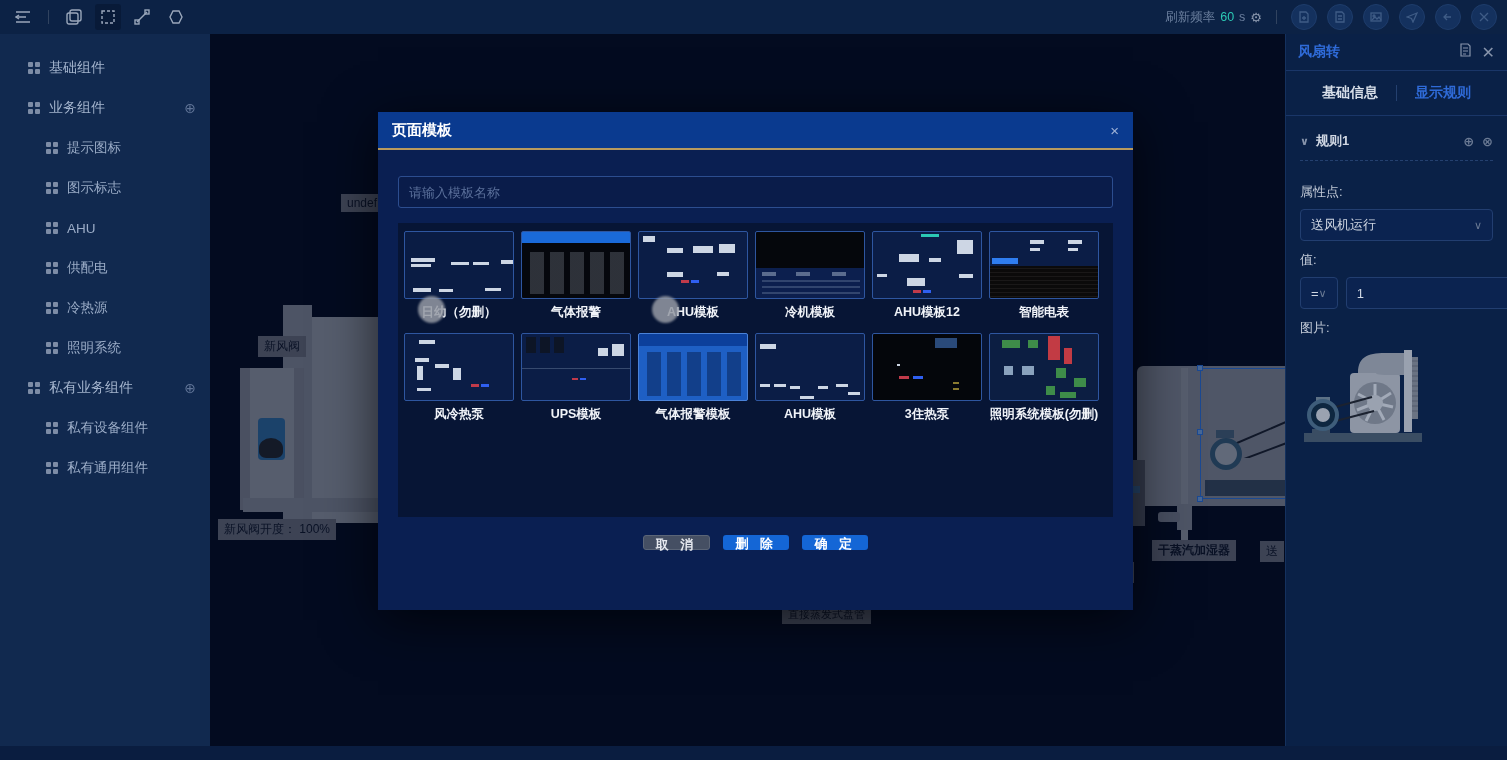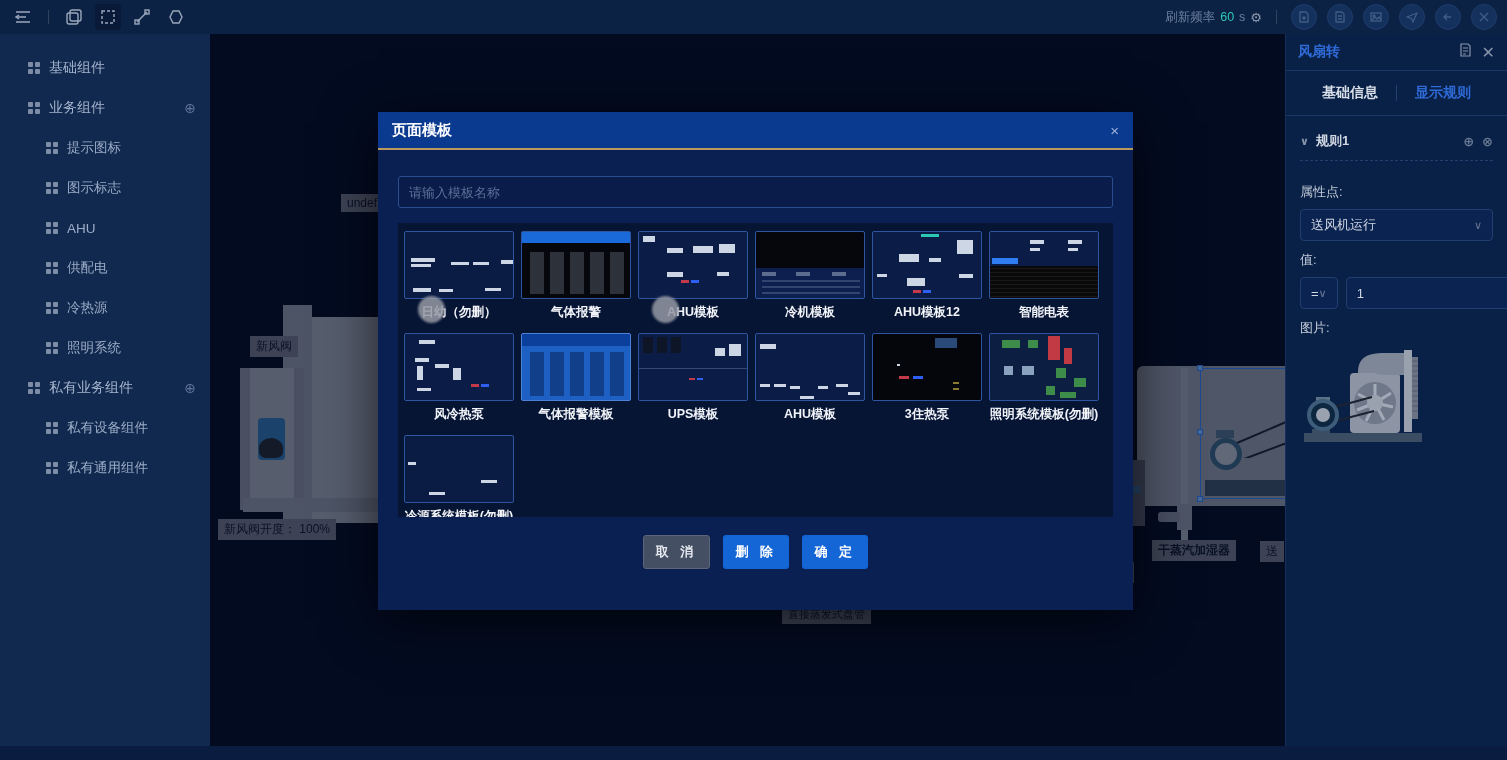--- a/index.html
+++ b/index.html
@@ -183,21 +183,21 @@
     linear-gradient(#8aa2bd,#8aa2bd) 32px 32px/12px 9px no-repeat,
     linear-gradient(#3e8c49,#3e8c49) 66px 34px/10px 10px no-repeat,
     linear-gradient(#3e8c49,#3e8c49) 84px 44px/12px 9px no-repeat,
     linear-gradient(#3e8c49,#3e8c49) 56px 52px/9px 9px no-repeat,
     linear-gradient(#3e8c49,#3e8c49) 70px 58px/16px 6px no-repeat, #0c1e42; }
   .th-t13 { background:
     linear-gradient(#cdd6e4,#cdd6e4) 3px 26px/8px 3px no-repeat,
     linear-gradient(#cdd6e4,#cdd6e4) 76px 44px/16px 3px no-repeat,
     linear-gradient(#cdd6e4,#cdd6e4) 24px 56px/16px 3px no-repeat, #0a1c44; }
   .modal-foot { display:flex; justify-content:center; gap:13px; margin-top:18px; }
-  .btn { min-width:66px; height:34px; border:none; border-radius:3px; color:#fff;
+  .btn { min-width:66px; height:15px; border:none; border-radius:3px; color:#fff;
     font-size:13px; font-weight:bold; cursor:pointer; letter-spacing:4px; padding:0 12px; }
   .btn-cancel { background:#454f63; border:1px solid #5b6577; color:#e6e9ef; }
   .btn-blue { background:#1466d6; }
   .rpanel { width:222px; background:#0a2147; border-left:1px solid #14315e; flex:none;
     display:flex; flex-direction:column; }
   .rp-head { height:36px; display:flex; align-items:center; justify-content:space-between;
     padding:0 12px; }
   .rp-title { color:#2f6bd8; font-size:14px; font-weight:bold; }
   .rp-hicons { display:flex; gap:10px; align-items:center; color:#8794ab; }
   .rp-hicons svg { stroke:#8794ab; fill:none; stroke-width:1.2; }
@@ -431,21 +431,21 @@
           <span class="side-label">私有通用组件</span>
         </div>
       </div>
   </aside>
 
   <div class="canvas">
     <div class="dim">
       <div class="c-label" style="left:131px;top:160px;width:62px;">undef</div>
       <div class="duct-v1"></div>
       <div class="duct-v2"></div>
-      <div class="c-label" style="left:40px;top:302px;">新风阀</div>
+      <div class="c-label" style="left:48px;top:302px;">新风阀</div>
       <div class="duct-frame"></div>
       <div class="damper"></div>
       <div class="damper-blob"></div>
       <div class="floor-bar"></div>
       <div class="c-label" style="left:8px;top:485px;">新风阀开度： 100%</div>
 
       <div class="ahu-box"></div>
       <div class="mini-panel">
           <i></i>
         </div>
@@ -577,42 +577,38 @@
           </div>
           <div class="tcard">
             <div class="th th-t6"></div>
             <div class="tlabel"><span>智能电表</span></div>
           </div>
           <div class="tcard">
             <div class="th th-t7"></div>
             <div class="tlabel"><span>风冷热泵</span></div>
           </div>
           <div class="tcard">
+            <div class="th th-t8"></div>
+            <div class="tlabel"><span>UPS模板</span></div>
+          </div>
+          <div class="tcard">
             <div class="th th-t9"></div>
             <div class="tlabel"><span>气体报警模板</span></div>
           </div>
           <div class="tcard">
-            <div class="th th-t8"></div>
-            <div class="tlabel"><span>UPS模板</span></div>
-          </div>
-          <div class="tcard">
             <div class="th th-t10"></div>
             <div class="tlabel"><span>AHU模板</span></div>
           </div>
           <div class="tcard">
             <div class="th th-t11"></div>
             <div class="tlabel"><span>3住热泵</span></div>
           </div>
           <div class="tcard">
             <div class="th th-t12"></div>
             <div class="tlabel"><span>照明系统模板(勿删)</span></div>
-          </div>
-          <div class="tcard">
-            <div class="th th-t13"></div>
-            <div class="tlabel"><span>冷源系统模板(勿删)</span></div>
           </div>
         </div>
     </div>
     <div class="modal-foot">
       <button class="btn btn-cancel">取 消</button>
       <button class="btn btn-blue">删 除</button>
       <button class="btn btn-blue">确 定</button>
     </div>
   </div>
 </div>

